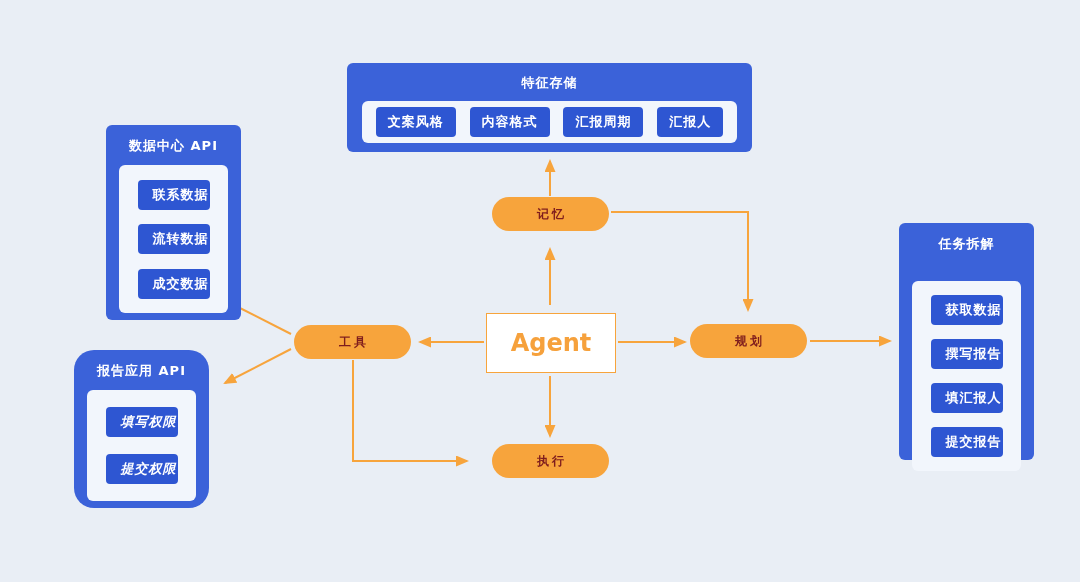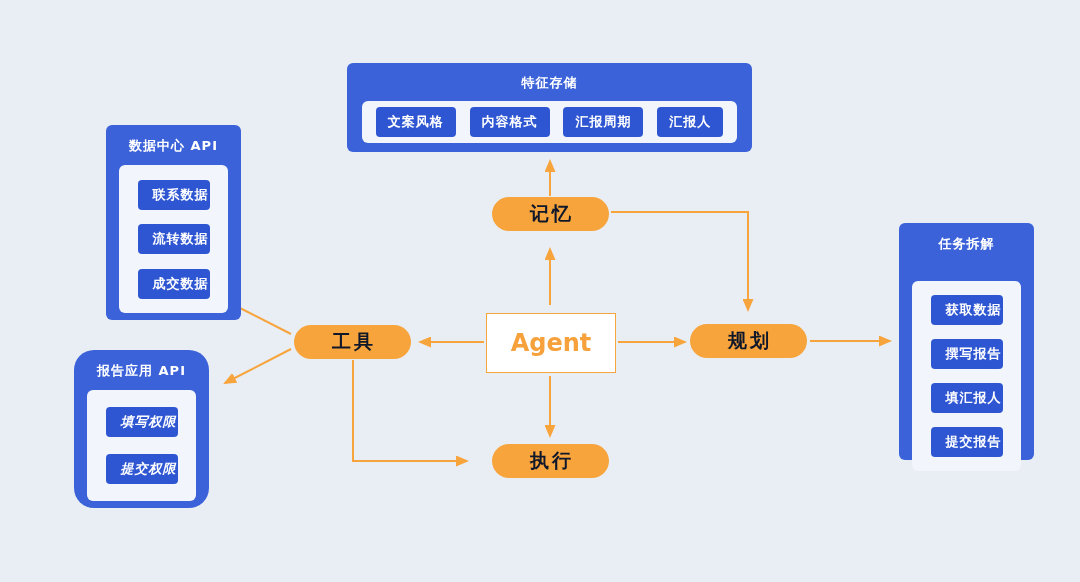--- a/index.html
+++ b/index.html
@@ -71,22 +71,22 @@
 
   .task-breakdown{left:899px;top:223px;width:135px;height:237px;}
   .task-breakdown .panel-body{height:190px;margin-top:28px;}
 
   
   .pill{
     position:absolute;
     width:117px;height:34px;
     background:var(--orange);
     border-radius:17px;
-    color:#0f172a;
-    font-size:19px;
+    color:#7f1d1d;
+    font-size:12px;
     font-weight:bold;
     letter-spacing:3px;
     display:flex;align-items:center;justify-content:center;
     z-index:2;
     text-indent:3px;
   }
   .pill-memory{left:492px;top:197px;}
   .pill-tools{left:294px;top:325px;}
   .pill-planning{left:690px;top:324px;}
   .pill-execution{left:492px;top:444px;}

